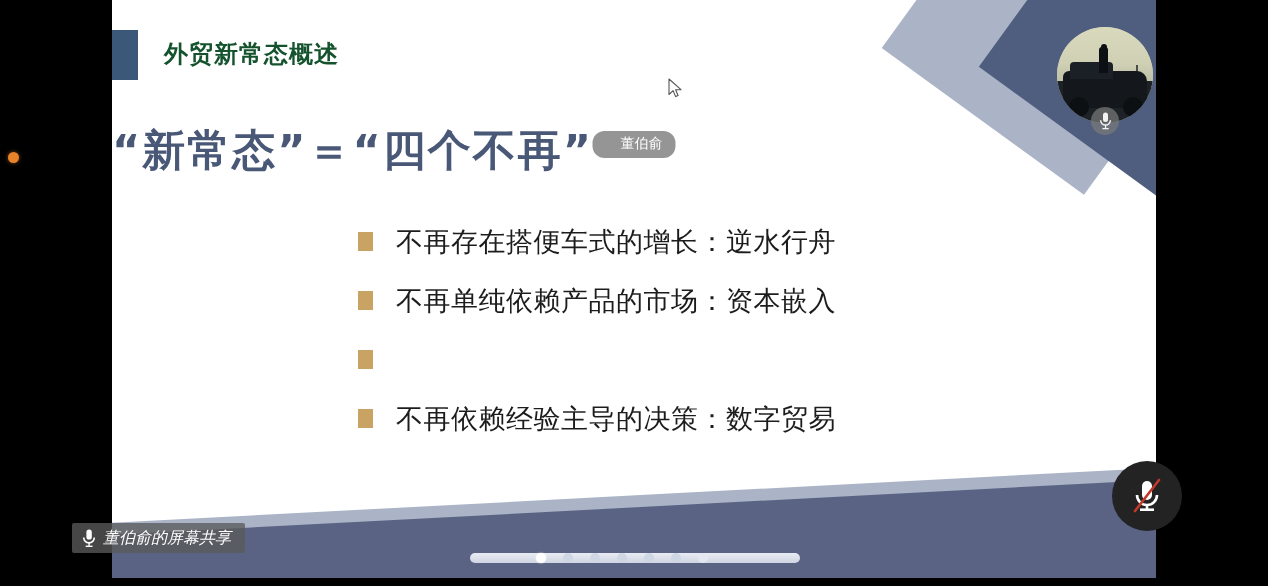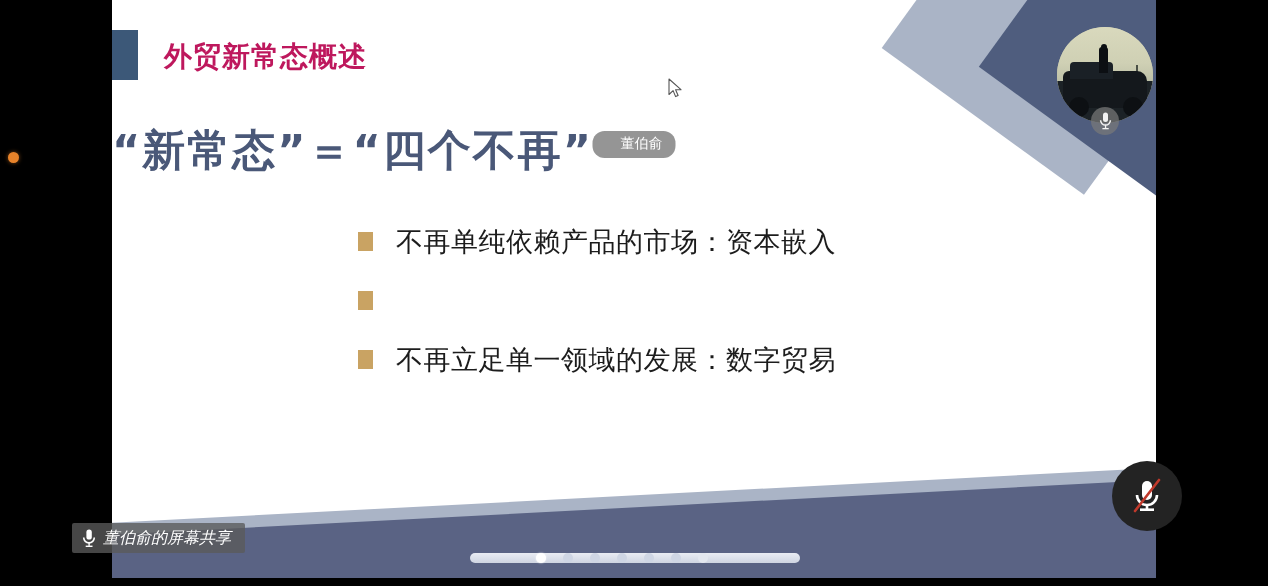--- a/index.html
+++ b/index.html
@@ -97,22 +97,22 @@
     width: 26px;
     height: 50px;
     background: #3c5878;
   }
   #header-title {
     position: absolute;
     left: 52px;
     top: 38px;
     font-family: "DejaVu Serif", "Liberation Serif", serif;
     font-weight: bold;
-    font-size: 28px;
-    color: #be185d;
+    font-size: 24px;
+    color: #14532d;
     letter-spacing: 1px;
     white-space: nowrap;
   }
 
   
   #slide-title {
     position: absolute;
     left: 0;
     right: 0;
     top: 122px;
@@ -342,28 +342,32 @@
     <div class="deco-tr-dark"></div>
 
     <div id="header-bar"></div>
     <div id="header-title">外贸新常态概述</div>
 
     <div id="slide-title">“新常态”＝“四个不再”</div>
 
     <div id="bullets">
       <div class="bullet-row">
         <div class="bullet-marker"></div>
+        <div class="bullet-text">不再存在搭便车式的增长：逆水行舟</div>
+      </div>
+      <div class="bullet-row">
+        <div class="bullet-marker"></div>
         <div class="bullet-text">不再单纯依赖产品的市场：资本嵌入</div>
       </div>
       <div class="bullet-row">
         <div class="bullet-marker"></div>
       </div>
       <div class="bullet-row">
         <div class="bullet-marker"></div>
-        <div class="bullet-text">不再立足单一领域的发展：数字贸易</div>
+        <div class="bullet-text">不再依赖经验主导的决策：数字贸易</div>
       </div>
     </div>
 
     <div class="deco-bl-light"></div>
     <div class="deco-bl-dark"></div>
 
     <div id="slide-nav">
       <div class="nav-dot active" style="left:66px"></div>
       <div class="nav-dot" style="left:93px"></div>
       <div class="nav-dot" style="left:120px"></div>

